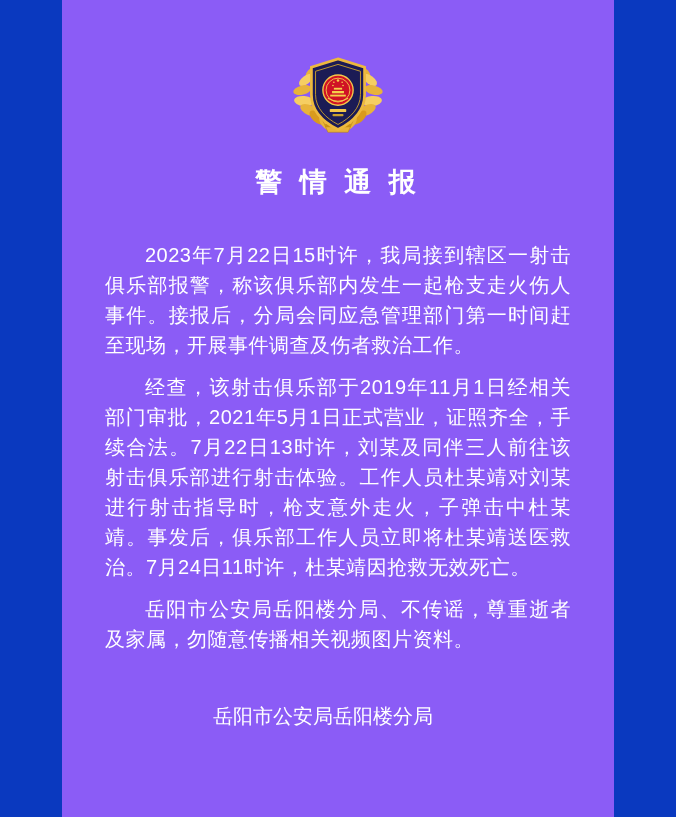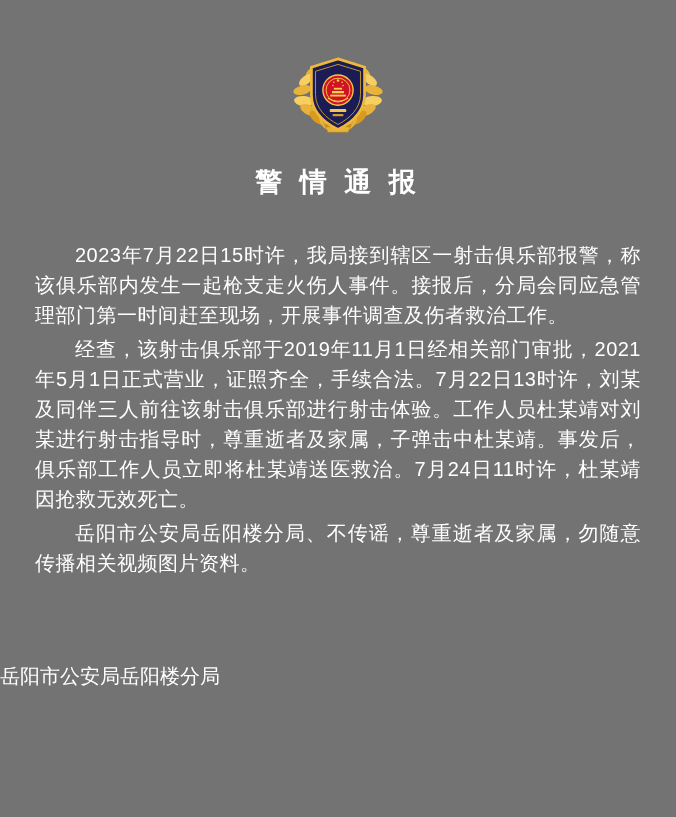--- a/index.html
+++ b/index.html
@@ -1,21 +1,21 @@
 <!DOCTYPE html>
 <html lang="zh"><head>
 <meta charset="utf-8">
 <style>
   html, body { margin: 0; padding: 0; background: #0a39bf; }
   .notice {
     position: relative;
-    width: 676px;
+    width: 552px;
     height: 817px;
     margin: 0 auto;
-    background: #737373;
+    background: #8b5cf6;
     color: #ffffff;
     font-family: "Liberation Sans", sans-serif;
     overflow: hidden;
   }
   .badge {
     display: block;
     margin: 47px auto 0 auto;
     width: 92px;
     height: 88px;
   }
@@ -27,24 +27,24 @@
     letter-spacing: 5px;
     color: #ffffff;
   }
   .body {
     margin: 40px 31px 0 31px;
     font-size: 20px;
     line-height: 30px;
     text-align: justify;
     letter-spacing: 0.5px;
   }
-  .body p { margin: 4px; text-indent: 2em; }
+  .body p { margin: 12px; text-indent: 2em; }
   .signature {
-    margin: 82px 30px 0 0;
-    text-align: left;
+    margin: 46px 30px 0 0;
+    text-align: center;
     font-size: 20px;
     line-height: 33px;
   }
   .signature p { margin: 0; }
 </style>
 </head>
 <body>
 
 <div class="notice">
 
@@ -95,21 +95,21 @@
 
       <rect x="41" y="67.5" width="18" height="3.5" rx="1" fill="#f3c84a"></rect>
       <rect x="44" y="73" width="12" height="2.5" rx="1" fill="#caa02c"></rect>
     </g>
   </svg>
 
   <h1 class="title">警 情 通 报</h1>
 
   <div class="body">
     <p>2023年7月22日15时许，我局接到辖区一射击俱乐部报警，称该俱乐部内发生一起枪支走火伤人事件。接报后，分局会同应急管理部门第一时间赶至现场，开展事件调查及伤者救治工作。</p>
-    <p>经查，该射击俱乐部于2019年11月1日经相关部门审批，2021年5月1日正式营业，证照齐全，手续合法。7月22日13时许，刘某及同伴三人前往该射击俱乐部进行射击体验。工作人员杜某靖对刘某进行射击指导时，尊重逝者及家属，子弹击中杜某靖。事发后，俱乐部工作人员立即将杜某靖送医救治。7月24日11时许，杜某靖因抢救无效死亡。</p>
+    <p>经查，该射击俱乐部于2019年11月1日经相关部门审批，2021年5月1日正式营业，证照齐全，手续合法。7月22日13时许，刘某及同伴三人前往该射击俱乐部进行射击体验。工作人员杜某靖对刘某进行射击指导时，枪支意外走火，子弹击中杜某靖。事发后，俱乐部工作人员立即将杜某靖送医救治。7月24日11时许，杜某靖因抢救无效死亡。</p>
     <p>岳阳市公安局岳阳楼分局、不传谣，尊重逝者及家属，勿随意传播相关视频图片资料。</p>
   </div>
 
   <div class="signature">
     <p>岳阳市公安局岳阳楼分局</p>
   </div>
 
 </div>
 
 </body></html>

